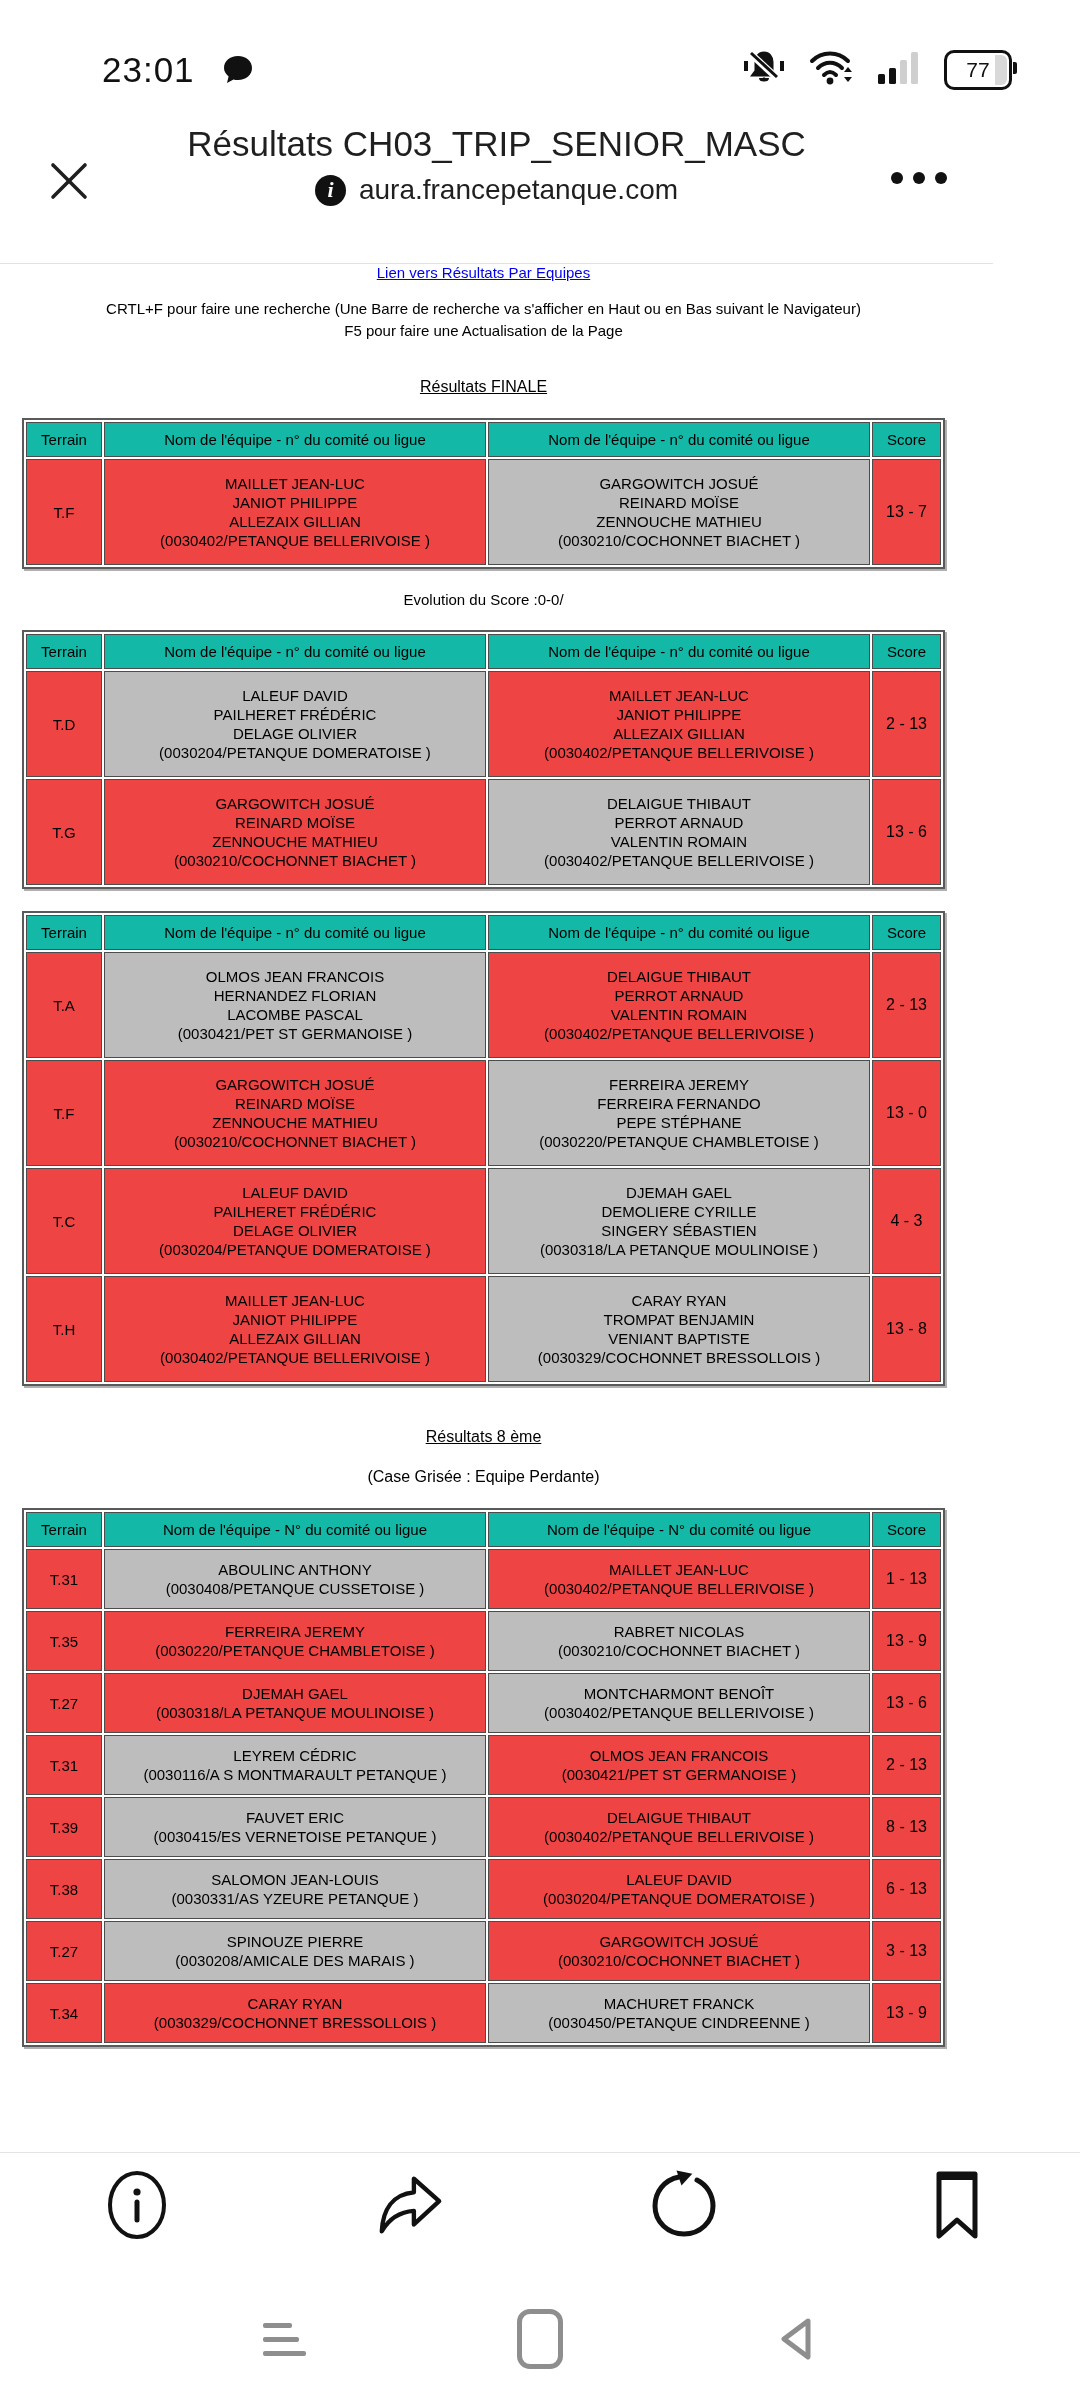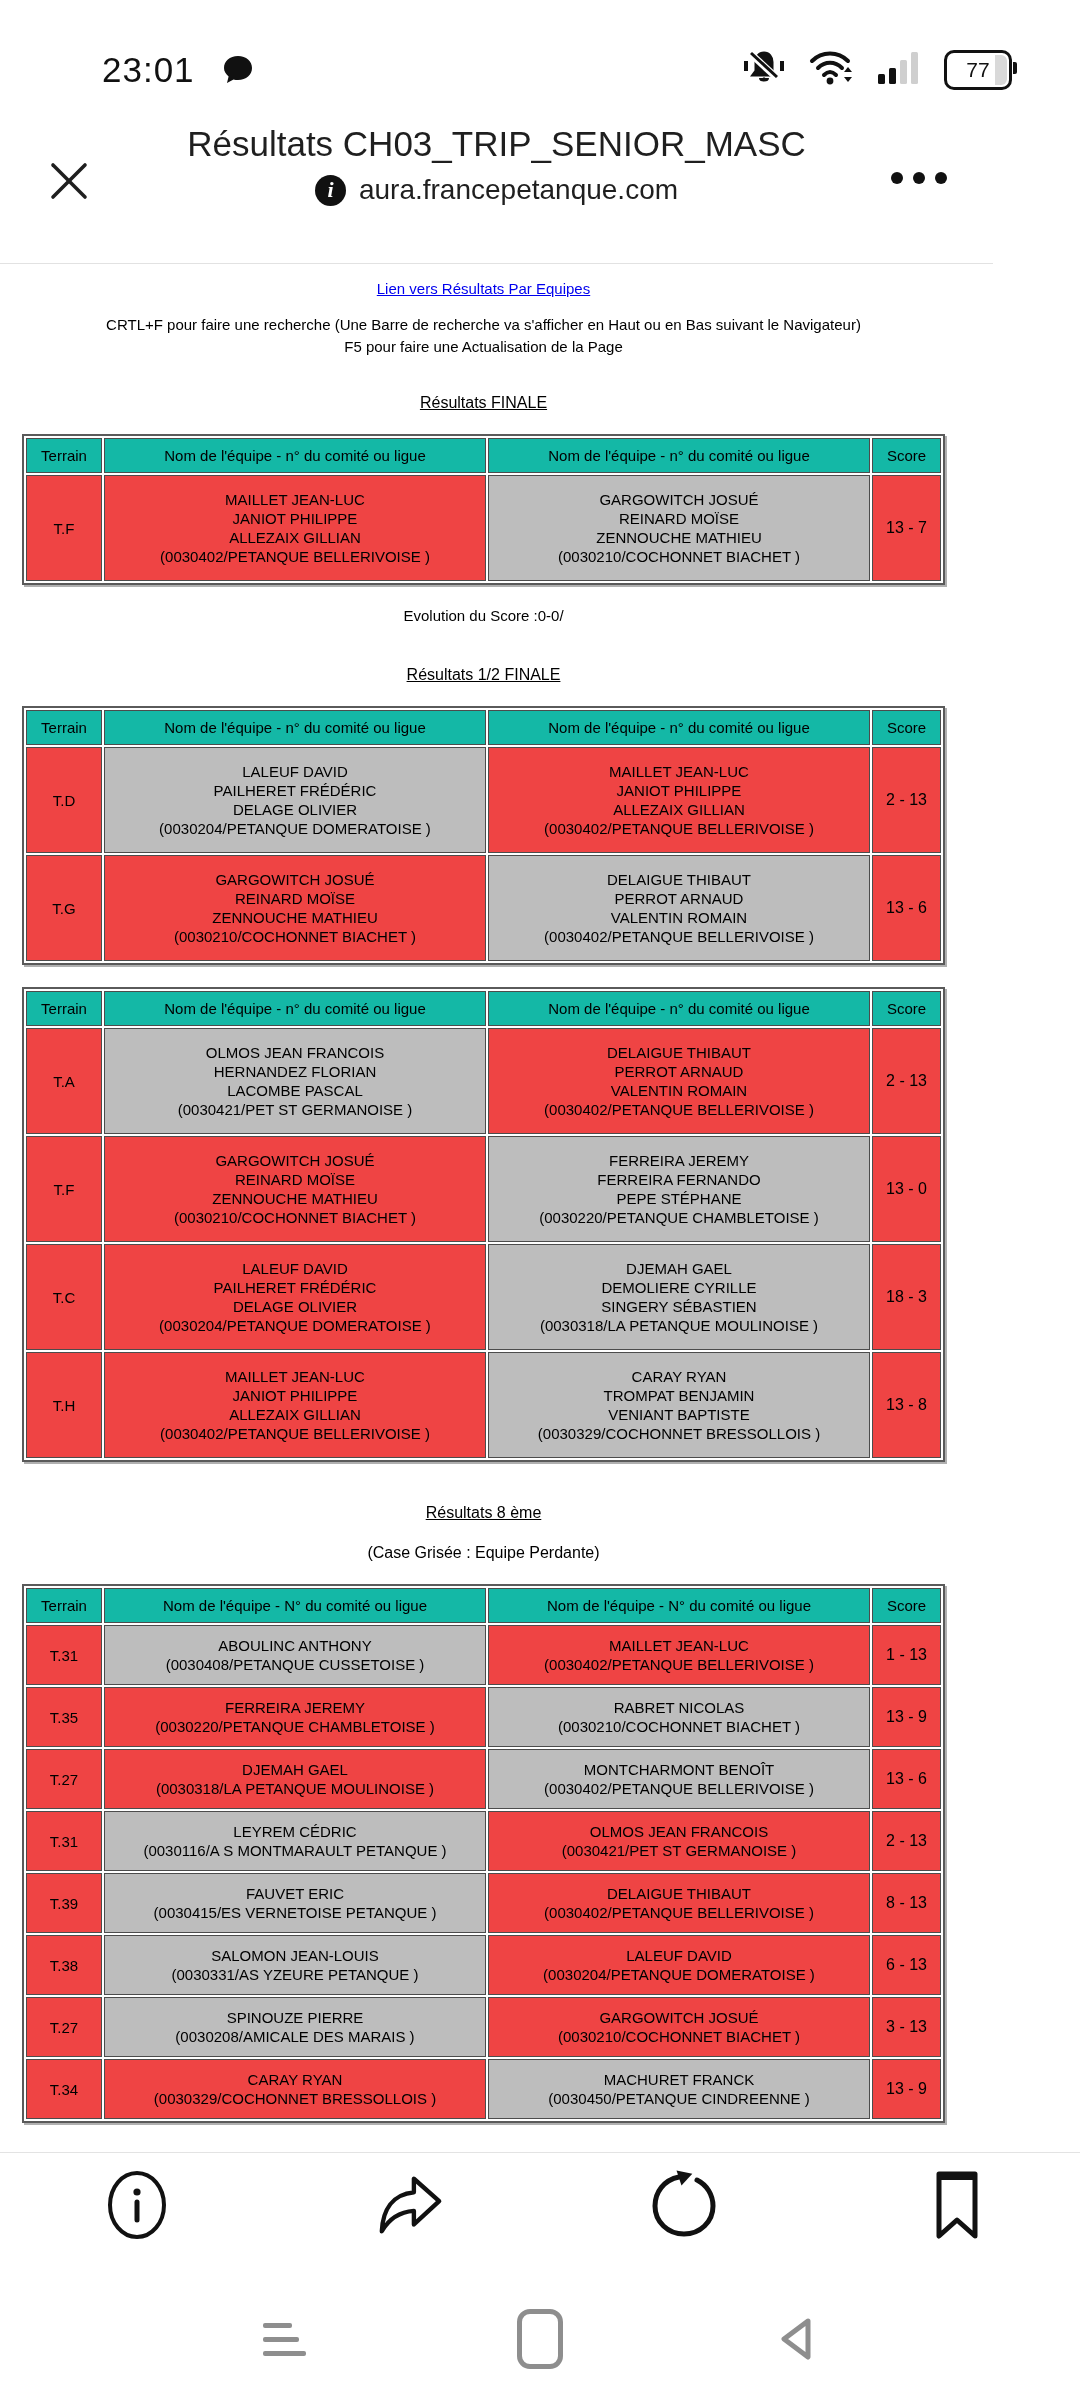--- a/index.html
+++ b/index.html
@@ -25,21 +25,21 @@
   .bh-urlrow{margin-top:10px;display:flex;align-items:center;justify-content:center;gap:13px;}
   .bh-info{width:31px;height:31px;border-radius:50%;background:#111;color:#fff;display:flex;align-items:center;justify-content:center;
            font-size:22px;font-family:"Liberation Serif",serif;font-style:italic;font-weight:bold;}
   .bh-url{font-size:28px;color:#1f1f1f;}
   .bh-menu{position:absolute;right:46px;top:62px;display:flex;gap:10px;}
   .bh-menu i{width:12px;height:12px;border-radius:50%;background:#111;}
 
   
   .content{position:absolute;top:264px;left:0;width:1080px;height:1888px;overflow:hidden;background:#fff;}
   .page{width:967px;}
-  .top-link{display:block;text-align:center;margin-top:16px;font-size:15px;color:#0000EE;text-decoration:underline;}
+  .top-link{display:block;text-align:center;font-size:15px;color:#0000EE;text-decoration:underline;}
   .instr{margin-top:17px;text-align:center;font-size:15px;line-height:22px;color:#000;}
   .sec-heading{text-align:center;font-size:16px;color:#000;}
   .sec-heading.u{text-decoration:underline;}
   .sec-note{text-align:center;font-size:16px;color:#000;margin-top:22px;}
   .sec-footer{text-align:center;font-size:15px;color:#000;margin-top:22px;}
 
   table.rtable{width:923px;margin:22px auto 0 auto;border-collapse:separate;border-spacing:2px;
                border:2px solid #5a5a5a;box-shadow:2px 2px 0 #b0b0b0;table-layout:fixed;background:#fff;}
   table.rtable th{border:1px solid #4c4c4c;font-weight:normal;font-size:15px;padding:8px 0;text-align:center;background:#14b8a6;}
   table.rtable td{border:1px solid #4c4c4c;font-size:15px;text-align:center;vertical-align:middle;background:#ef4444;padding:14px 6px;}
@@ -177,21 +177,20 @@
                     <div class="ln">ZENNOUCHE MATHIEU</div>
                     <div class="ln">(0030210/COCHONNET BIACHET )</div>
                   </td>
                   <td class="score">13 - 7</td>
                 </tr>
               </tbody>
             </table>
             <div class="sec-footer">Evolution du Score :0-0/</div>
           </div>
           <div>
-            <div class="sec-heading u" style="margin-top: 42px;">Résultats 1/2 FINALE</div>
             <table class="rtable">
               <colgroup>
                 <col style="width: 76px;">
                 <col style="width: 382px;">
                 <col style="width: 382px;">
                 <col style="width: 69px;">
               </colgroup>
               <thead>
                 <tr>
                   <th>Terrain</th>
@@ -292,21 +291,21 @@
                     <div class="ln">PAILHERET FRÉDÉRIC</div>
                     <div class="ln">DELAGE OLIVIER</div>
                     <div class="ln">(0030204/PETANQUE DOMERATOISE )</div>
                   </td>
                   <td class="team gray">
                     <div class="ln">DJEMAH GAEL</div>
                     <div class="ln">DEMOLIERE CYRILLE</div>
                     <div class="ln">SINGERY SÉBASTIEN</div>
                     <div class="ln">(0030318/LA PETANQUE MOULINOISE )</div>
                   </td>
-                  <td class="score">18 - 3</td>
+                  <td class="score">4 - 3</td>
                 </tr>
                 <tr>
                   <td>T.H</td>
                   <td class="team">
                     <div class="ln">MAILLET JEAN-LUC</div>
                     <div class="ln">JANIOT PHILIPPE</div>
                     <div class="ln">ALLEZAIX GILLIAN</div>
                     <div class="ln">(0030402/PETANQUE BELLERIVOISE )</div>
                   </td>
                   <td class="team gray">

